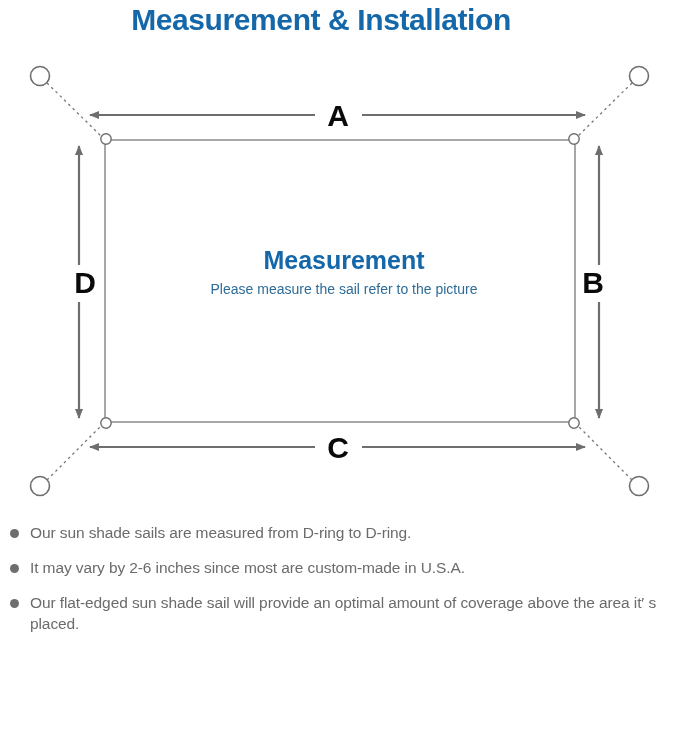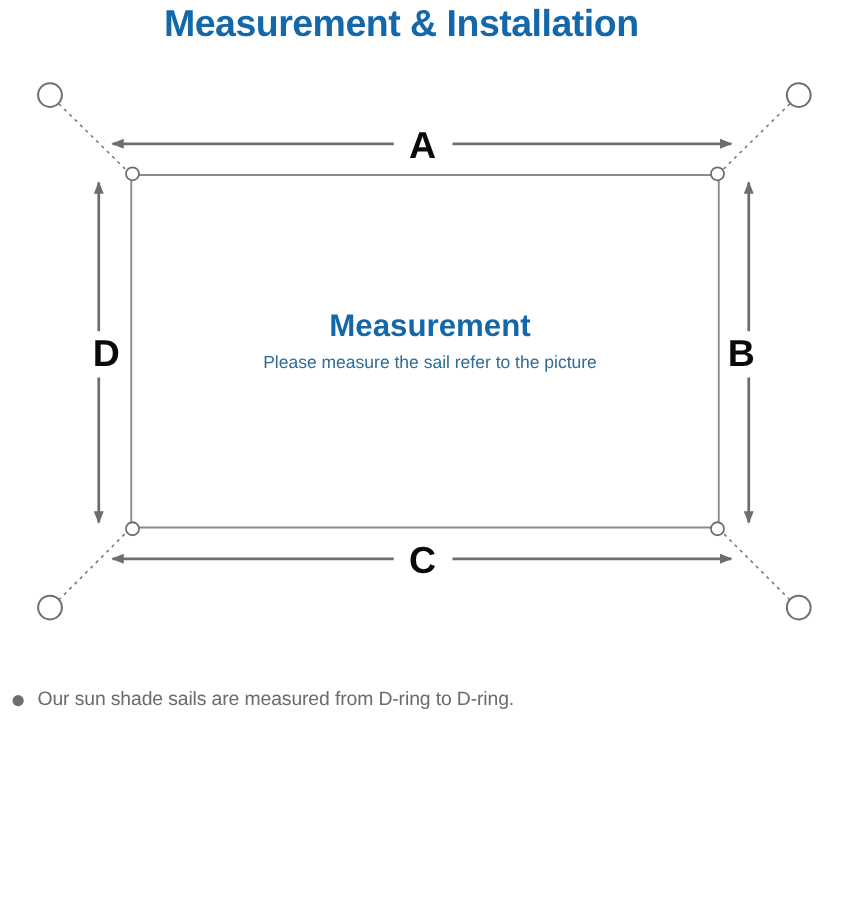--- a/index.html
+++ b/index.html
@@ -61,21 +61,20 @@
     font-size: 14px;
     fill: #2d6c99;
   }
 
   
   #notes {
     position: absolute;
     left: 0;
     top: 522px;
     width: 679px;
-    margin-top: 27px;
   }
   .note-row {
     position: relative;
     display: flex;
     align-items: flex-start;
     padding: 0 8px 0 10px;
     margin-bottom: 14px;
   }
   .note-bullet {
     flex: 0 0 auto;
@@ -160,17 +159,25 @@
   </svg>
 </div>
 
 <div id="notes">
 
   <div class="note-row">
     <span class="note-bullet"></span>
     <span class="note-text">Our sun shade sails are measured from D-ring to D-ring.</span>
   </div>
 
+  <div class="note-row">
+    <span class="note-bullet"></span>
+    <span class="note-text">It may vary by 2-6 inches since most are custom-made in U.S.A.</span>
+  </div>
 
 
 
+  <div class="note-row">
+    <span class="note-bullet"></span>
+    <span class="note-text">Our flat-edged sun shade sail will provide an optimal amount of coverage above the area it′ s placed.</span>
+  </div>
 
 </div>
 
 </body></html>

